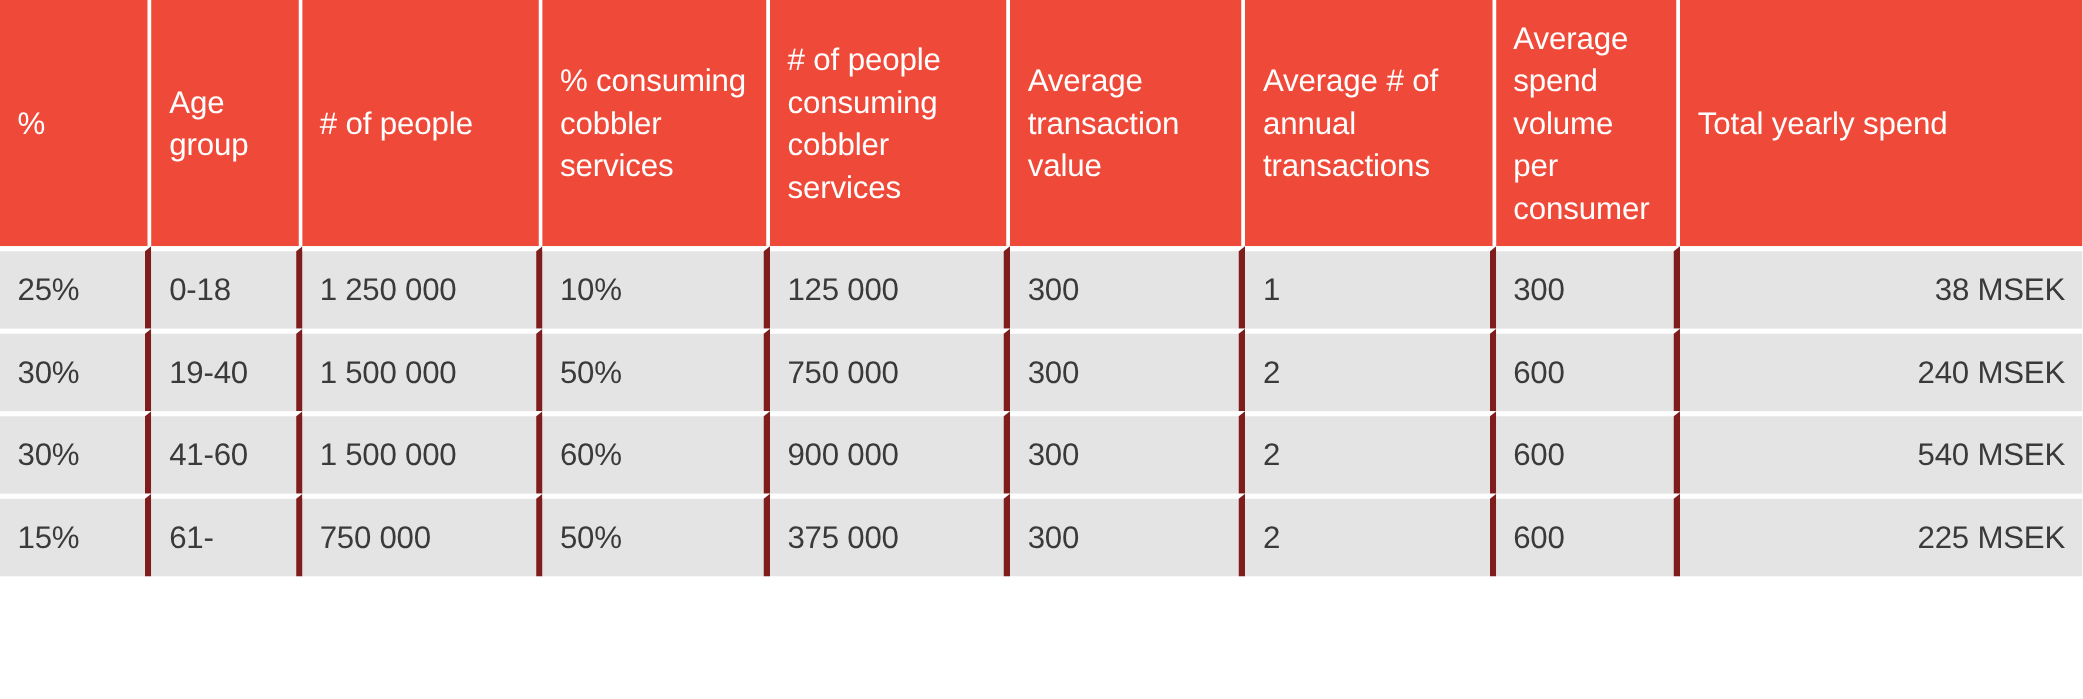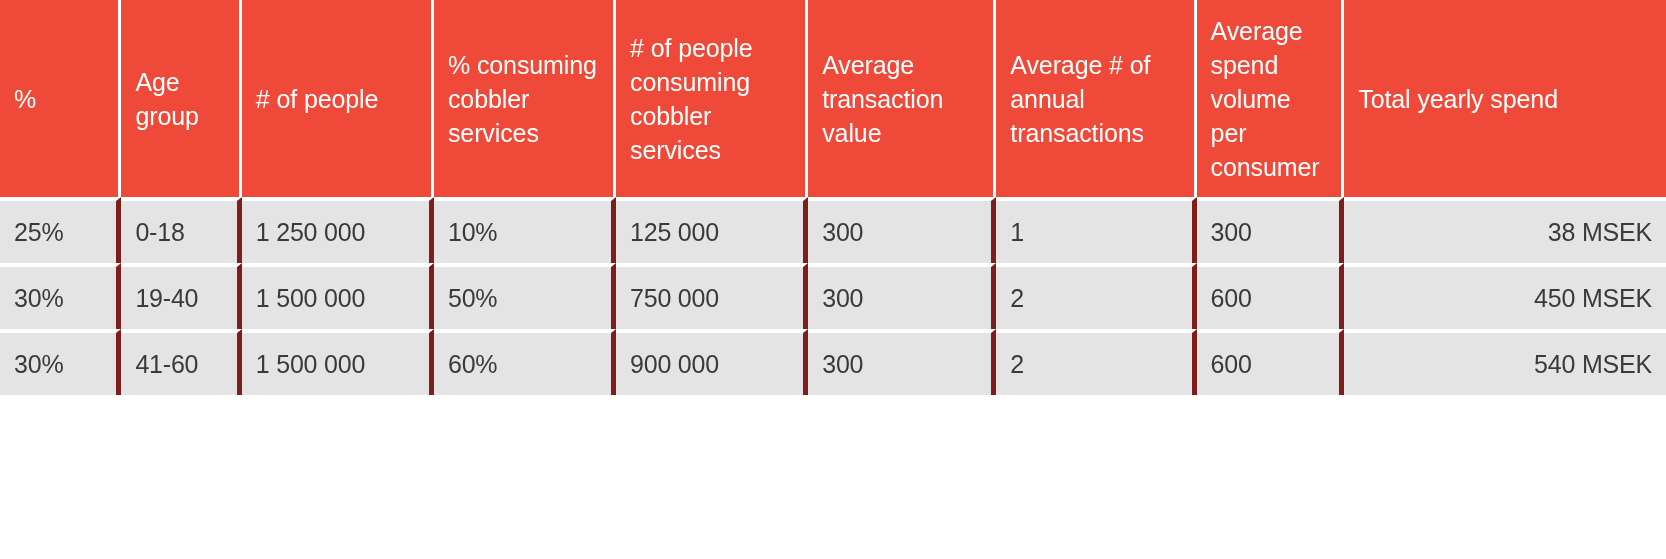--- a/index.html
+++ b/index.html
@@ -110,31 +110,42 @@
 
     <div class="row body-row">
       <div class="cell c0">30%</div>
       <div class="cell c1">19-40</div>
       <div class="cell c2">1 500 000</div>
       <div class="cell c3">50%</div>
       <div class="cell c4">750 000</div>
       <div class="cell c5">300</div>
       <div class="cell c6">2</div>
       <div class="cell c7">600</div>
-      <div class="cell c8">450 MSEK</div>
+      <div class="cell c8">240 MSEK</div>
     </div>
 
     <div class="row body-row">
       <div class="cell c0">30%</div>
       <div class="cell c1">41-60</div>
       <div class="cell c2">1 500 000</div>
       <div class="cell c3">60%</div>
       <div class="cell c4">900 000</div>
       <div class="cell c5">300</div>
       <div class="cell c6">2</div>
       <div class="cell c7">600</div>
       <div class="cell c8">540 MSEK</div>
     </div>
 
+    <div class="row body-row">
+      <div class="cell c0">15%</div>
+      <div class="cell c1">61-</div>
+      <div class="cell c2">750 000</div>
+      <div class="cell c3">50%</div>
+      <div class="cell c4">375 000</div>
+      <div class="cell c5">300</div>
+      <div class="cell c6">2</div>
+      <div class="cell c7">600</div>
+      <div class="cell c8">225 MSEK</div>
+    </div>
 
 
   </div>
 </div>
 
 </body></html>

